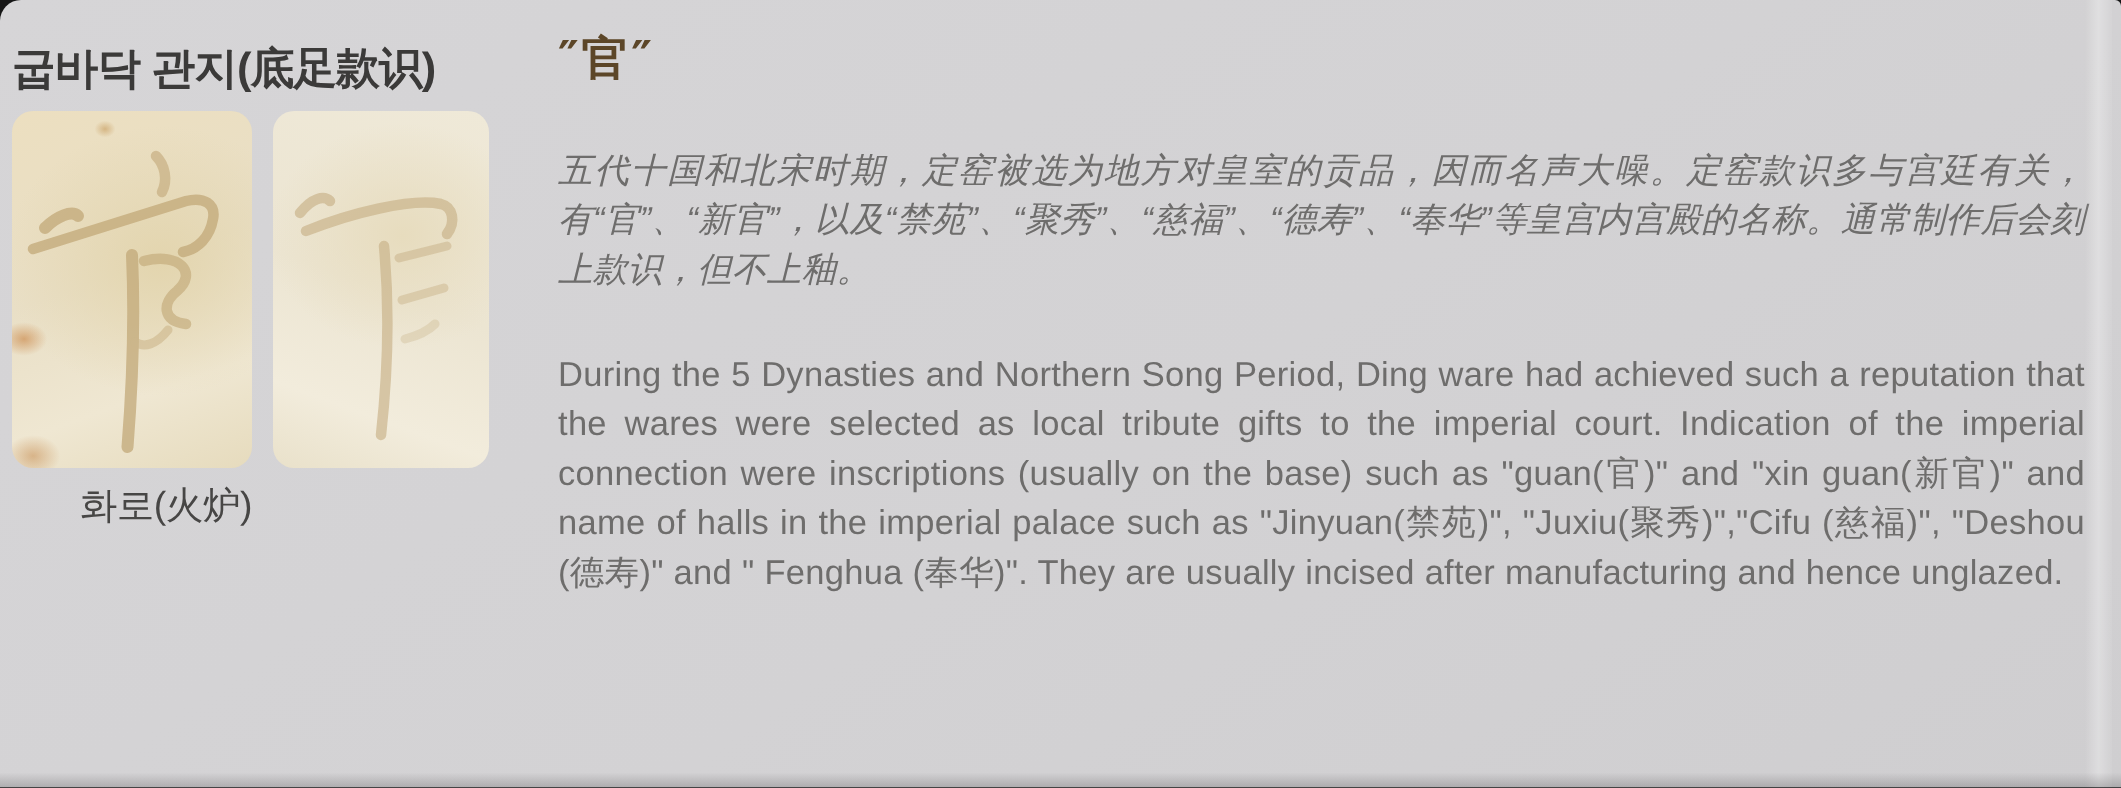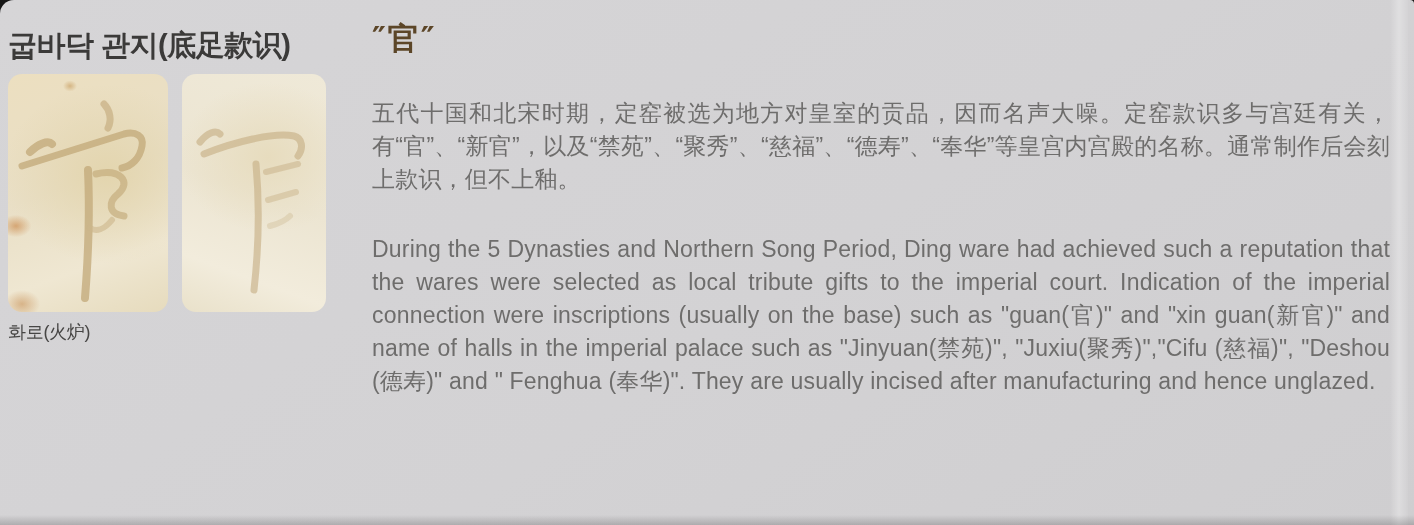--- a/index.html
+++ b/index.html
@@ -43,36 +43,36 @@
       linear-gradient(160deg,#ecdfc0 0%,#e9dfc6 45%,#efe7d2 75%,#e6dbbd 100%);
   }
   .photo-2{
     width:144px;
     background:
       radial-gradient(120px 100px at 60% 35%, #e7dcbe, rgba(231,220,190,0) 75%),
       linear-gradient(200deg,#efe9d8 0%,#ece5d2 50%,#f2ecdc 80%,#e9e1ca 100%);
   }
   .photo svg{position:absolute;left:0;top:0;}
   figcaption{
-    margin-top:8px;text-align:left;font-size:18px;color:#474645;letter-spacing:-.3px;
+    margin-top:8px;text-align:right;font-size:25px;color:#474645;letter-spacing:-.3px;
   }
 
   
   .right-col{position:absolute;left:372px;top:18px;width:1018px;}
   .mark-title{
     margin:0 0 0 0;
     font-family:"DejaVu Serif","Liberation Serif",serif;
     font-size:31px;font-weight:700;color:#5c4628;letter-spacing:2px;
   }
   .para{
     margin:0;color:#6e6d6c;font-size:23px;line-height:33px;
     text-align:justify;letter-spacing:.2px;
   }
   .para-korean{margin-top:21px;}
-  .para-chinese{margin-top:37px;}
+  .para-chinese{margin-top:37px;font-style:italic;}
   .para-english{margin-top:37px;}
 </style>
 </head>
 <body>
 
 <div class="stage">
 
   <section class="left-col">
     <h1 class="section-title">굽바닥 관지(底足款识)</h1>
 

